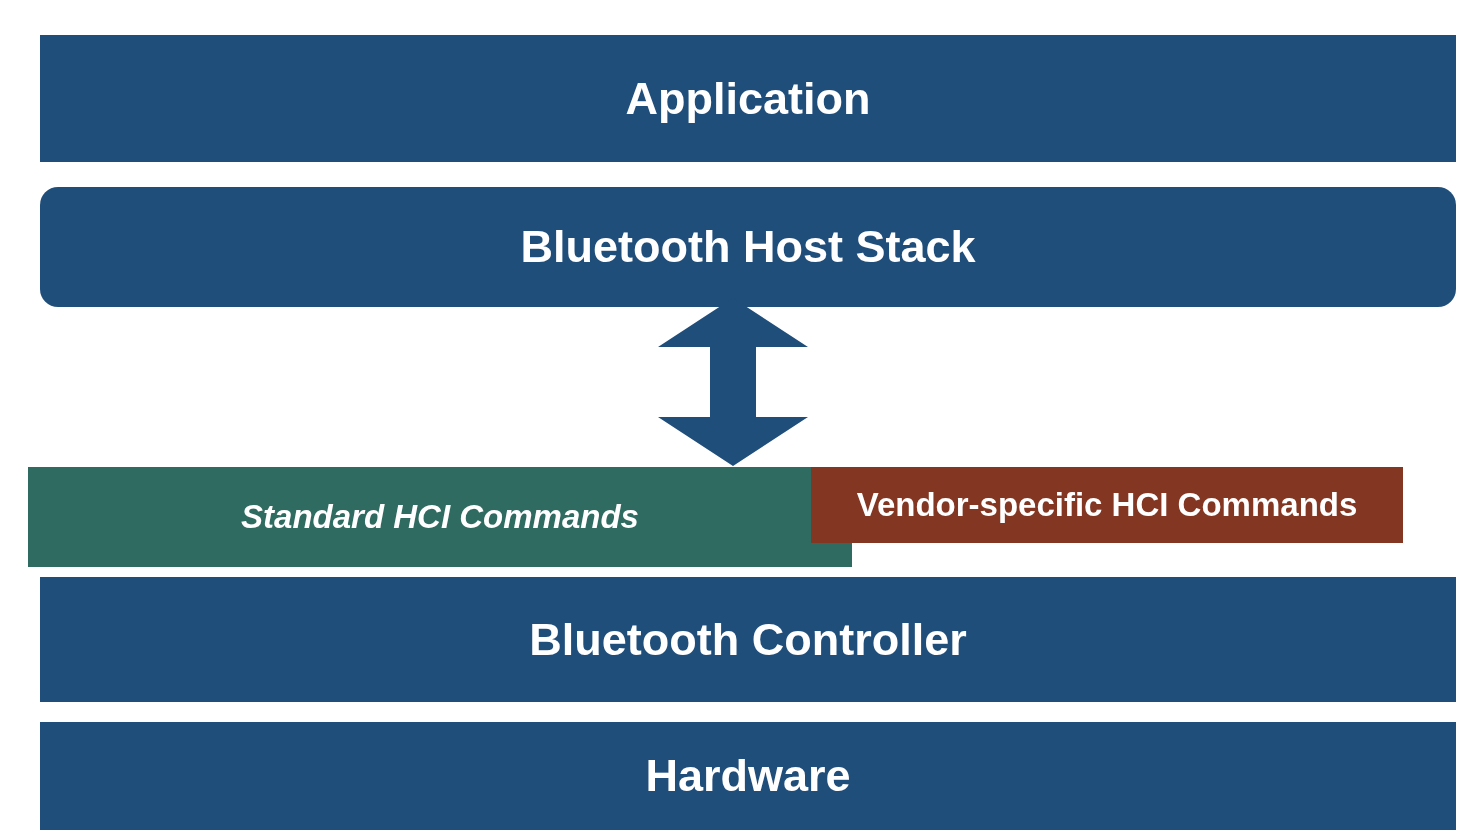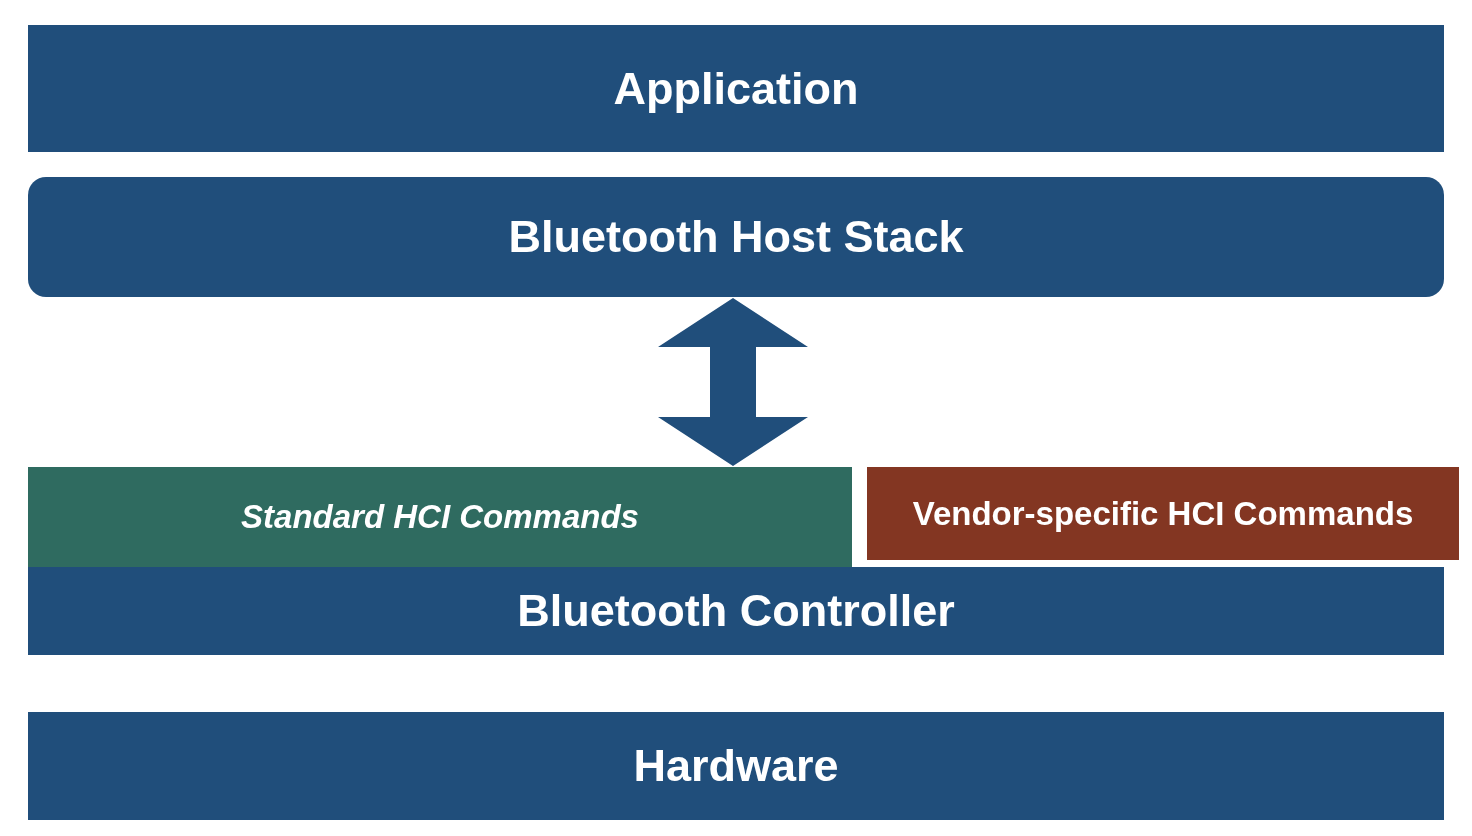--- a/index.html
+++ b/index.html
@@ -18,31 +18,32 @@
   .bar, .cell {
     position: absolute;
     display: flex;
     align-items: center;
     justify-content: center;
     color: #ffffff;
     font-weight: 700;
     text-align: center;
   }
   .bar {
-    left: 28px;
+    left: 40px;
     width: 1416px;
+    margin-top: 10px;
   }
   .big   { font-size: 45px; }
   .small { font-size: 33px; }
 
   .bar-application { top: 25px;  height: 127px; }
   .bar-host        { top: 177px; height: 120px; border-radius: 18px; }
   .cell-standard   { left: 28px;  top: 467px; width: 824px; height: 100px; }
-  .cell-vendor     { left: 867px; top: 467px; width: 592px; height: 93px; }
-  .bar-controller  { top: 567px; height: 88px; }
+  .cell-vendor     { left: 811px; top: 467px; width: 592px; height: 76px; }
+  .bar-controller  { top: 567px; height: 125px; }
   .bar-hardware    { top: 712px; height: 108px; }
 
   .arrow-wrap {
     position: absolute;
     left: 658px;
     top: 298px;
     width: 150px;
     height: 168px;
   }
 </style>

